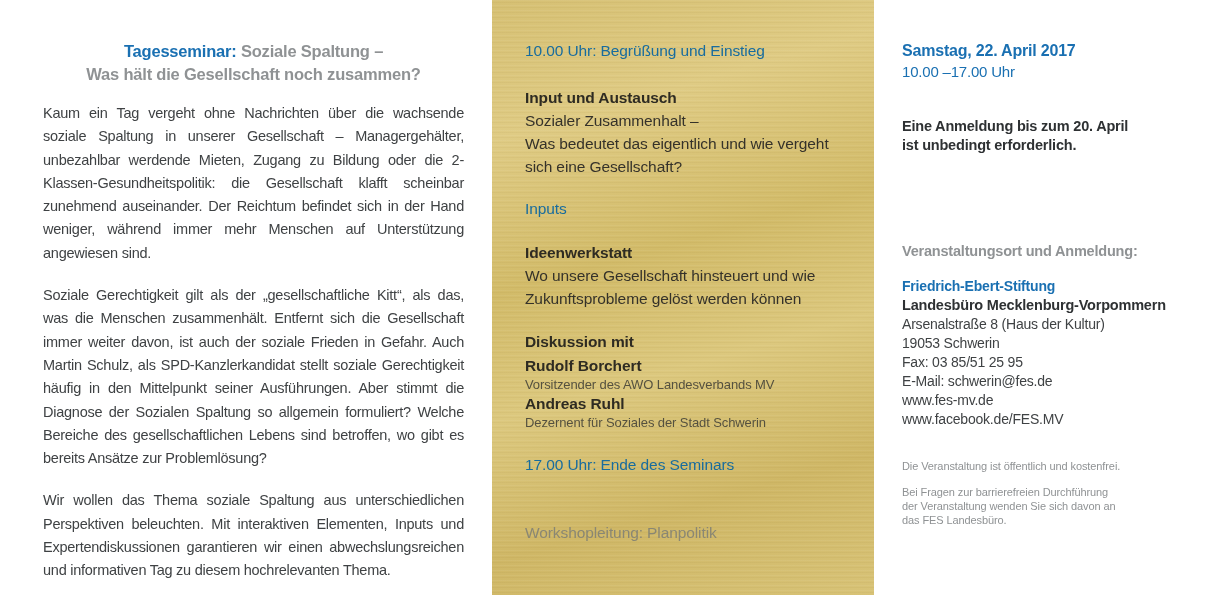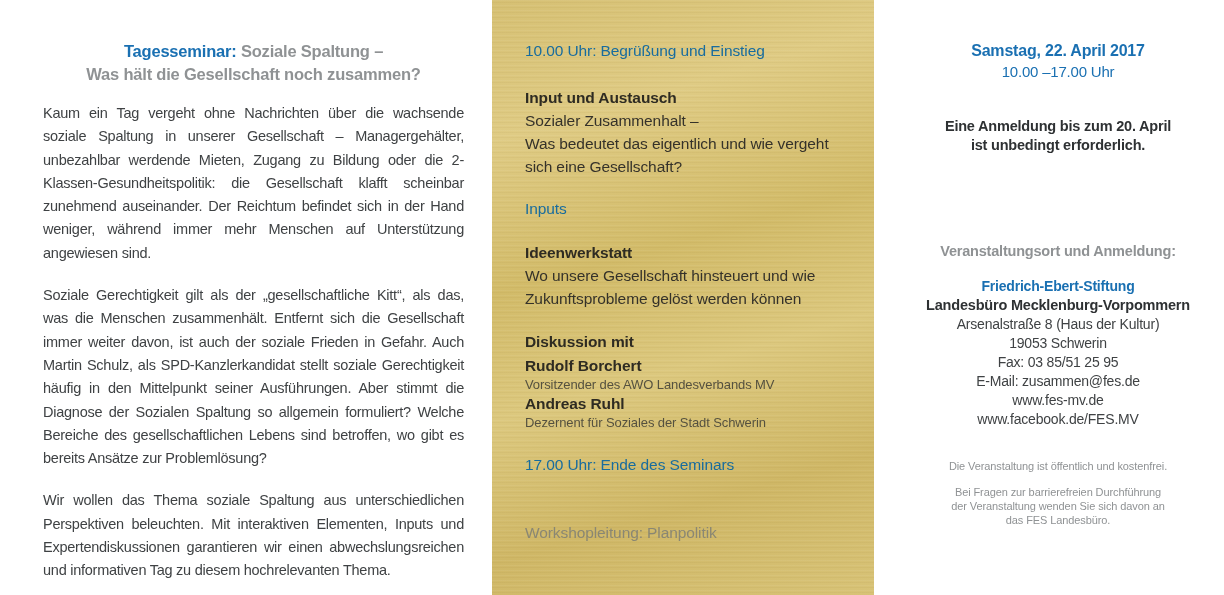--- a/index.html
+++ b/index.html
@@ -83,21 +83,20 @@
   .mt-end{margin-top:23px;}
   .workshop-lead{
     margin-top:46px;
     font-size:15.5px;line-height:22px;letter-spacing:-0.1px;
     color:var(--muted-on-gold);
   }
   
   .col-right{
     width:350px;height:595px;
     padding:40px 10px 0 28px;
-    text-align:center;
   }
   .date-line1{
     font-size:16px;line-height:21px;font-weight:bold;
     letter-spacing:-0.2px;color:var(--accent-blue);
   }
   .date-line2{
     font-size:15px;line-height:21px;letter-spacing:-0.2px;
     color:var(--accent-blue);
   }
   .registration-note{margin-top:35px;}
@@ -196,21 +195,21 @@
 
     <div class="venue-label">Veranstaltungsort und Anmeldung:</div>
 
     <div class="org-name">Friedrich-Ebert-Stiftung</div>
     <div class="org-branch">Landesbüro Mecklenburg-Vorpommern</div>
 
     <div class="address-block">
         <div class="tline">Arsenalstraße 8 (Haus der Kultur)</div>
         <div class="tline">19053 Schwerin</div>
         <div class="tline">Fax: 03 85/51 25 95</div>
-        <div class="tline">E-Mail: zusammen@fes.de</div>
+        <div class="tline">E-Mail: schwerin@fes.de</div>
         <div class="tline">www.fes-mv.de</div>
         <div class="tline tline-last">www.facebook.de/FES.MV</div>
       </div>
 
     <div class="fineprint-public">Die Veranstaltung ist öffentlich und kostenfrei.</div>
     <div class="fineprint-access">
         <div class="tline">Bei Fragen zur barrierefreien Durchführung</div>
         <div class="tline">der Veranstaltung wenden Sie sich davon an</div>
         <div class="tline tline-last">das FES Landesbüro.</div>
       </div>

